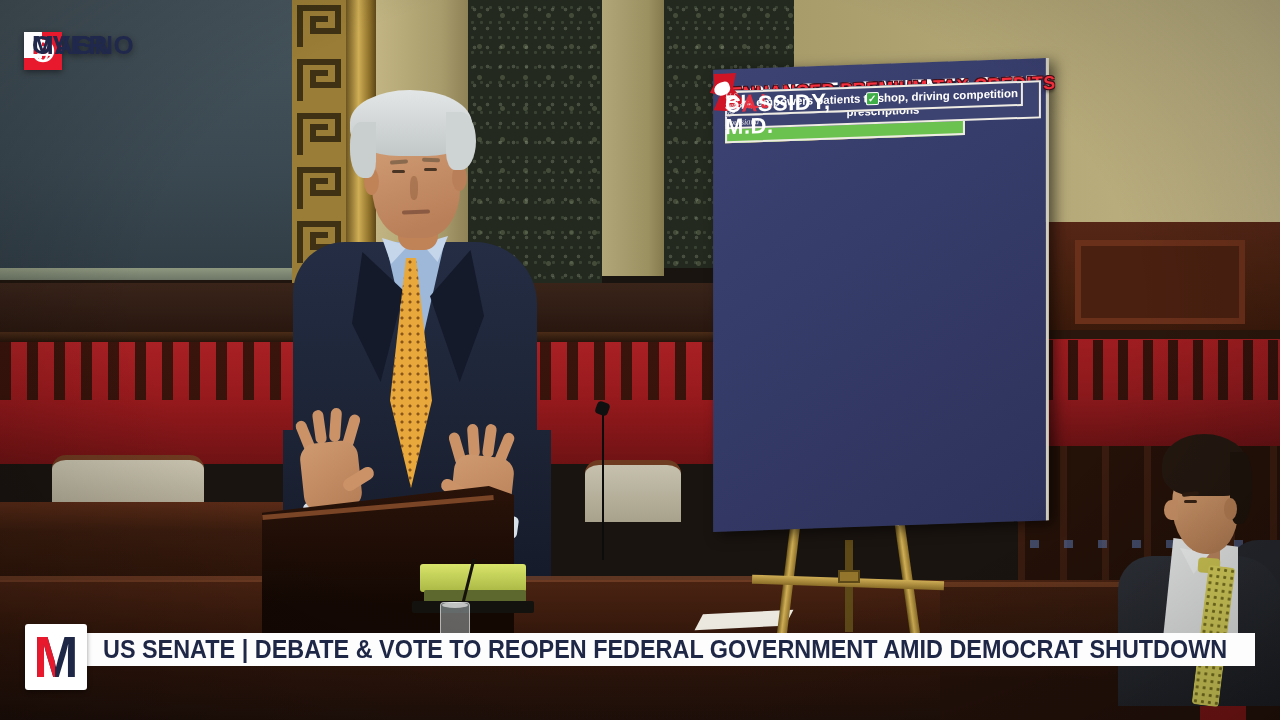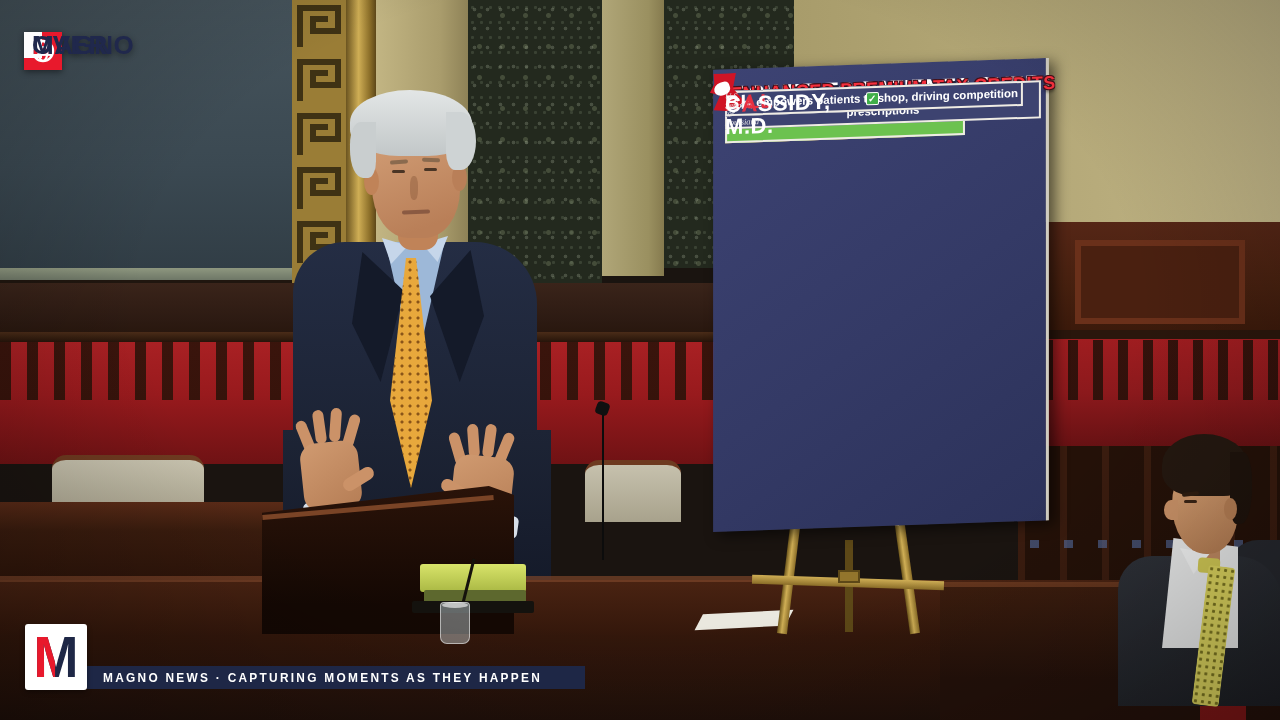--- a/index.html
+++ b/index.html
@@ -345,22 +345,22 @@
         <line x1="3.6" y1="16.8" x2="22.4" y2="16.8" stroke="#ffffff" stroke-width="2.2"></line>
       </svg>
     </div>
     <div class="bug-white">
       <span>MAGNO</span>
         <span class="dot">.</span>
         <span>OVER</span>
     </div>
   </div>
 
-  <div class="lt lt-sub">
-    <span>MAGNO NEWS · CAPTURING MOMENTS AS THEY HAPPEN</span>
+  <div class="lt lt-bar">
+    <span>US SENATE | DEBATE &amp; VOTE TO REOPEN FEDERAL GOVERNMENT AMID DEMOCRAT SHUTDOWN</span>
   </div>
   <div class="lt lt-mbox"></div>
   <div class="lt lt-m">
     <span>M</span>
     <span class="m-red">M</span>
   </div>
 
 </div>
 
 </body></html>

